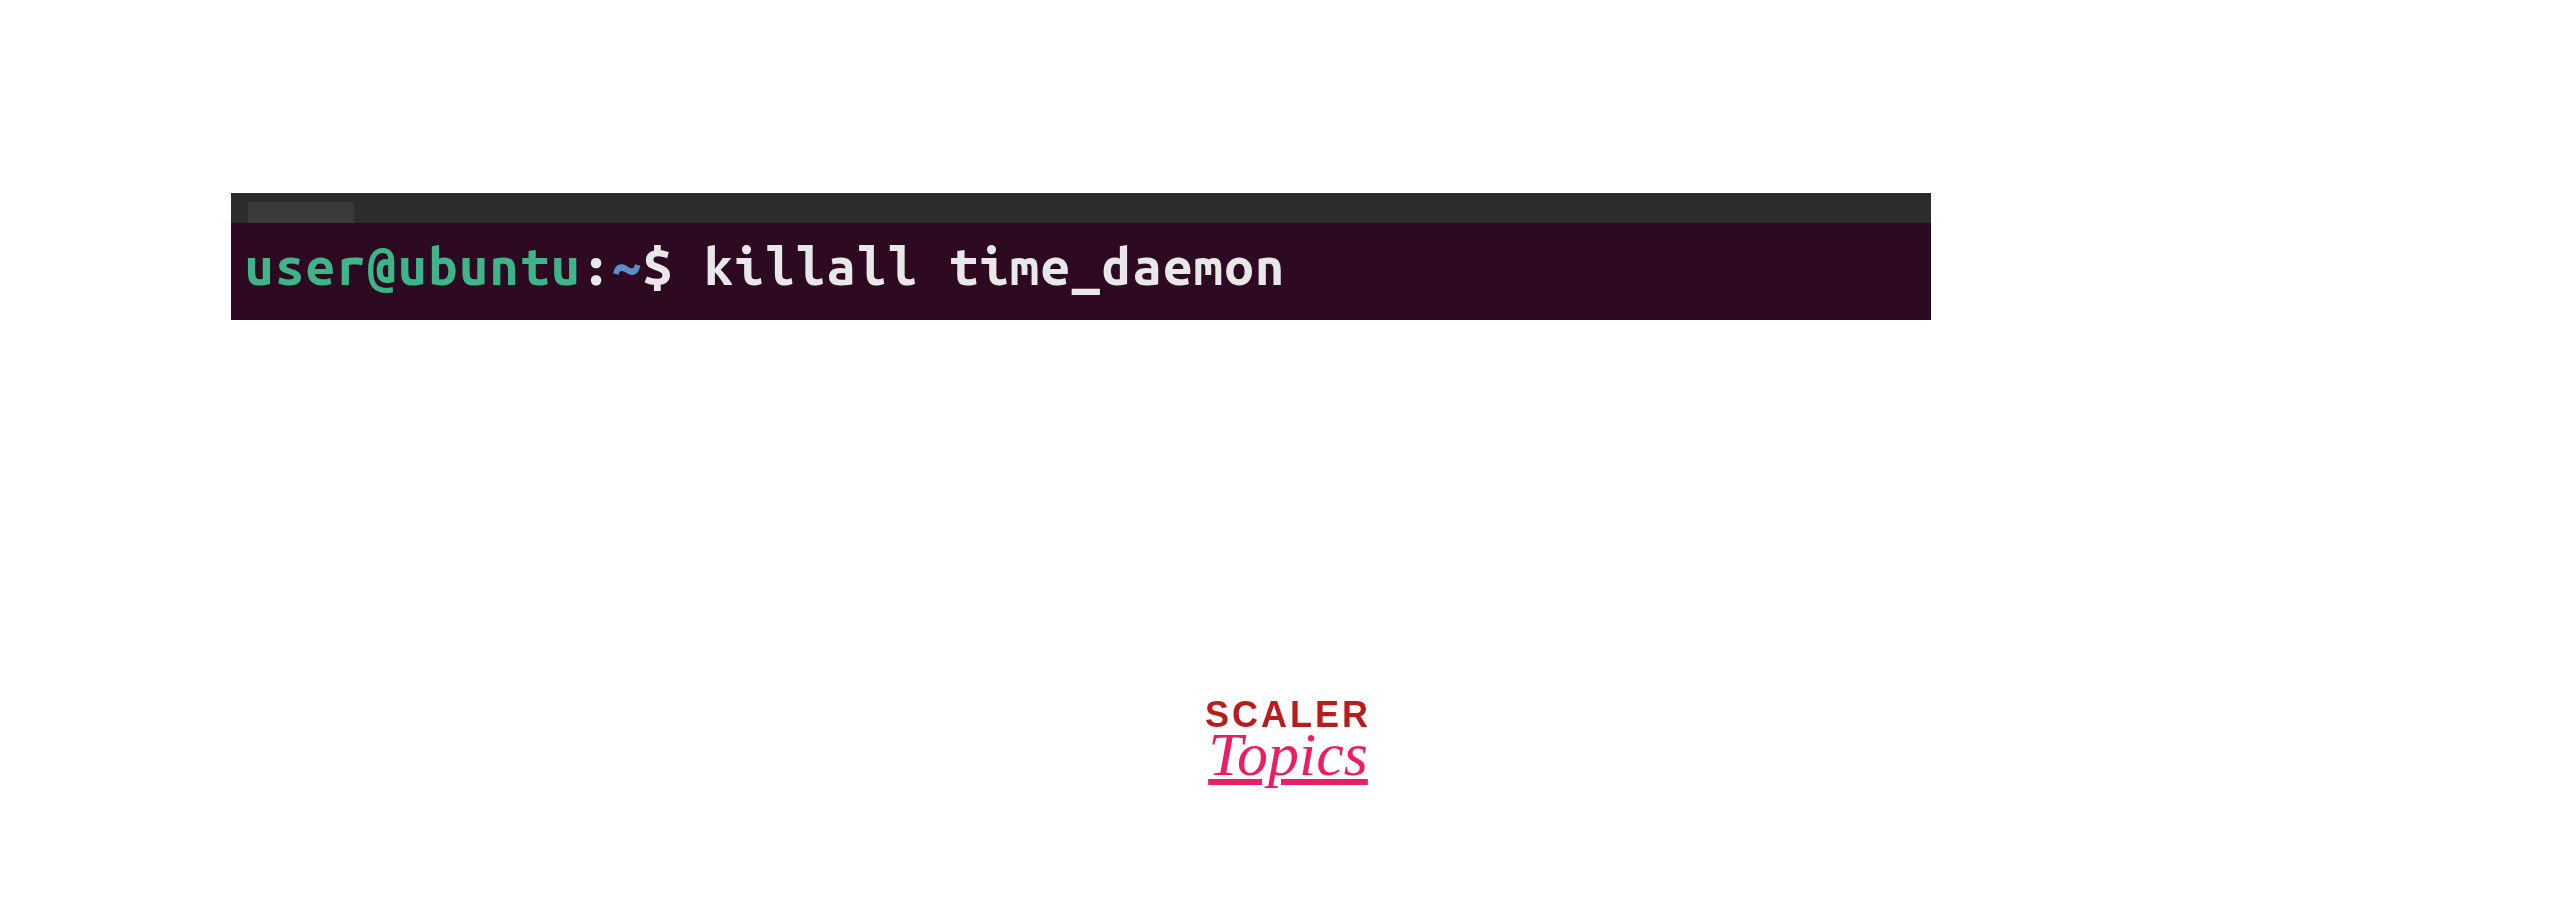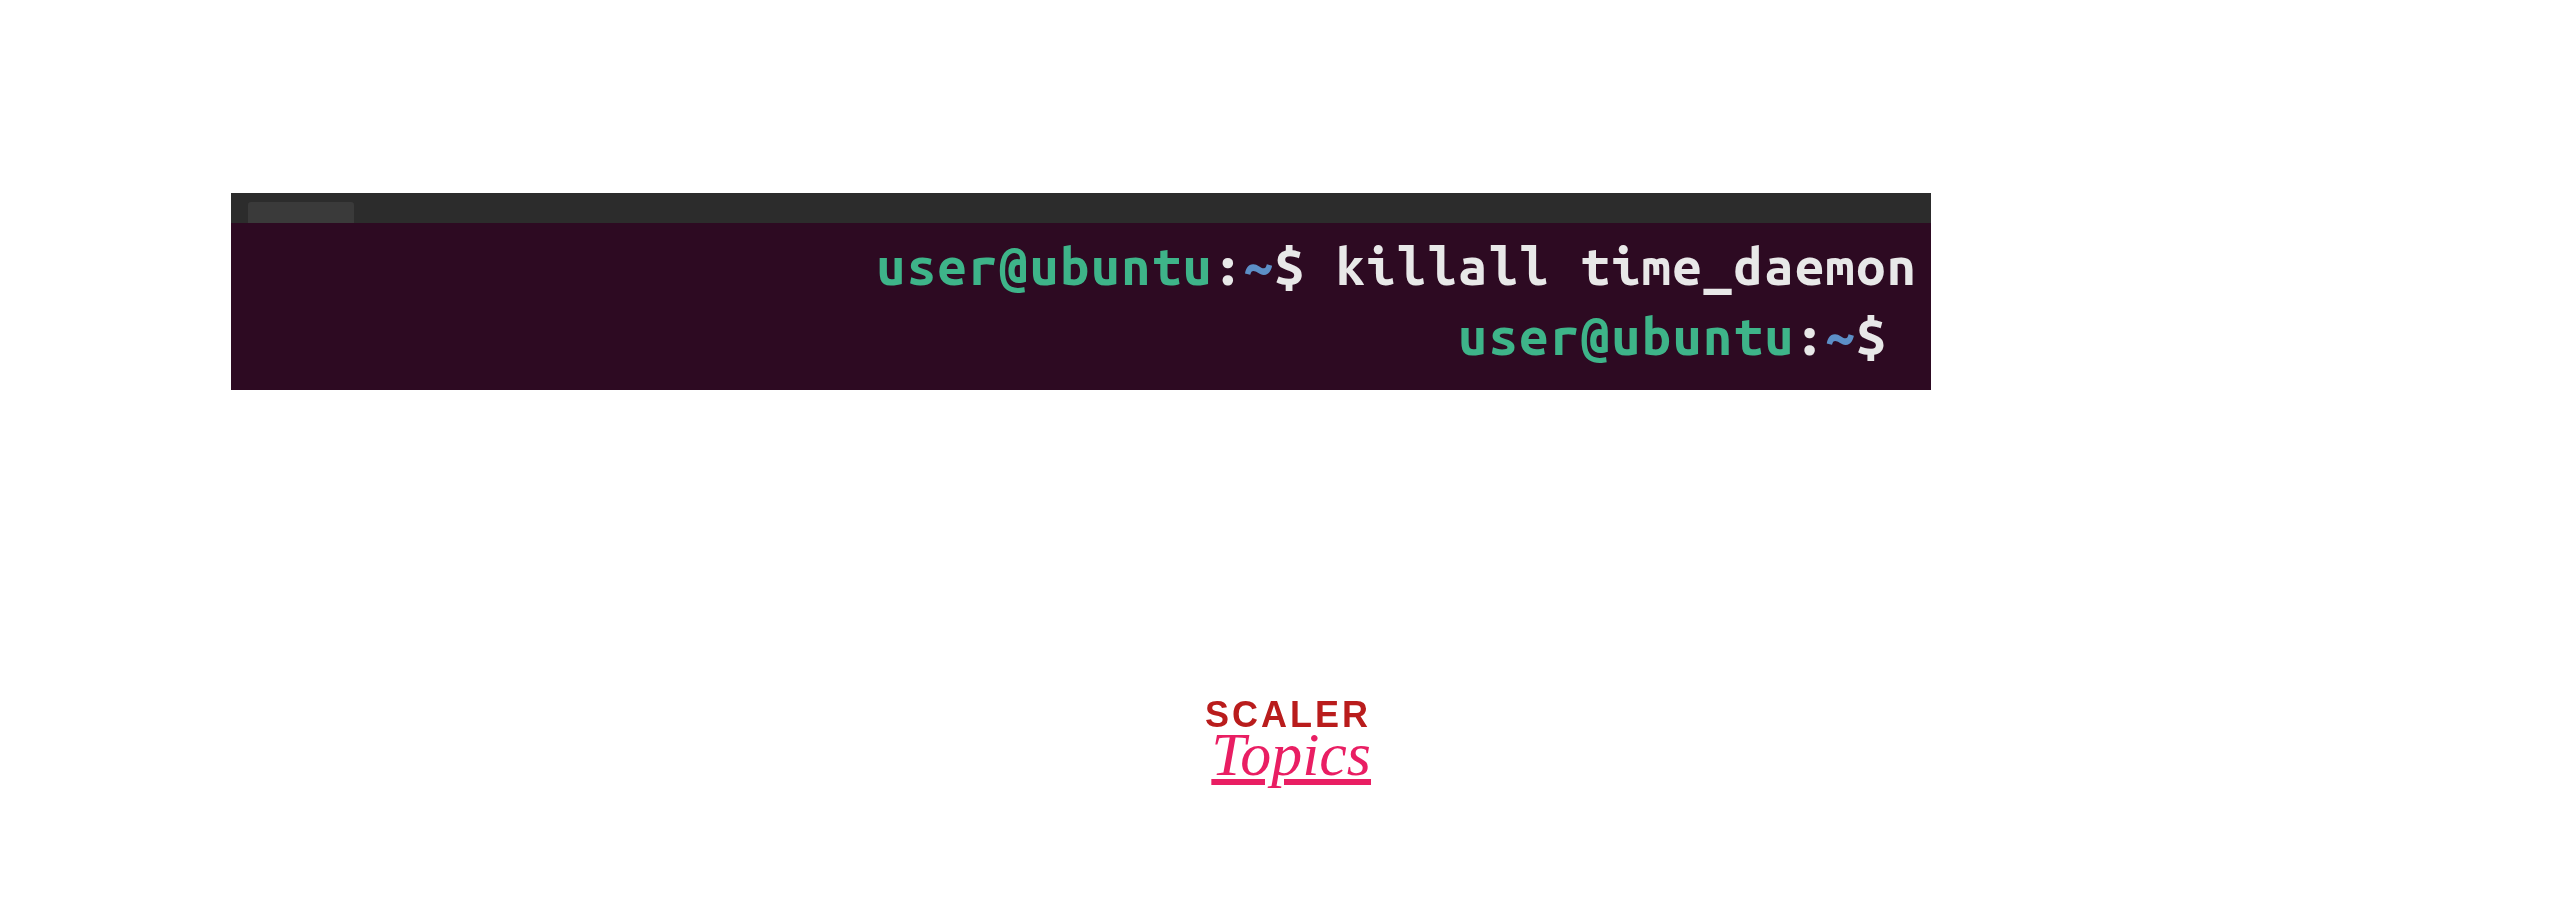--- a/index.html
+++ b/index.html
@@ -1,19 +1,18 @@
 <!DOCTYPE html>
 <html style="font-size:12px"><head>
   <meta charset="utf-8">
   <style>
     * {
       margin: 0;
       padding: 0;
       box-sizing: border-box;
-      text-align: right;
     }
     
     body {
       background: #ffffff;
       width: 2576px;
       height: 910px;
       position: relative;
       font-family: 'Ubuntu Mono', 'DejaVu Sans Mono', 'Consolas', monospace;
     }
     
@@ -105,21 +104,20 @@
   </style>
 </head>
 <body>
 
 <div class="terminal-container">
   <div class="terminal-titlebar">
     <div class="titlebar-tab"></div>
   </div>
   <div class="terminal-body">
     <div class="terminal-line"><span class="prompt-user">user@ubuntu</span><span class="prompt-colon">:</span><span class="prompt-path">~</span><span class="prompt-dollar">$ </span><span class="command-text">killall time_daemon</span></div>
-    <div class="terminal-line"><span class="prompt-user">user@ubuntu</span><span class="prompt-colon">:</span><span class="prompt-path">~</span><span class="prompt-dollar">$ </span><span class="command-text"></span></div>
   </div>
 </div>
 
 <div class="logo-container">
   <div class="logo-scaler">SCALER</div>
   <div class="logo-topics">Topics</div>
 </div>
 
 
 </body></html>

